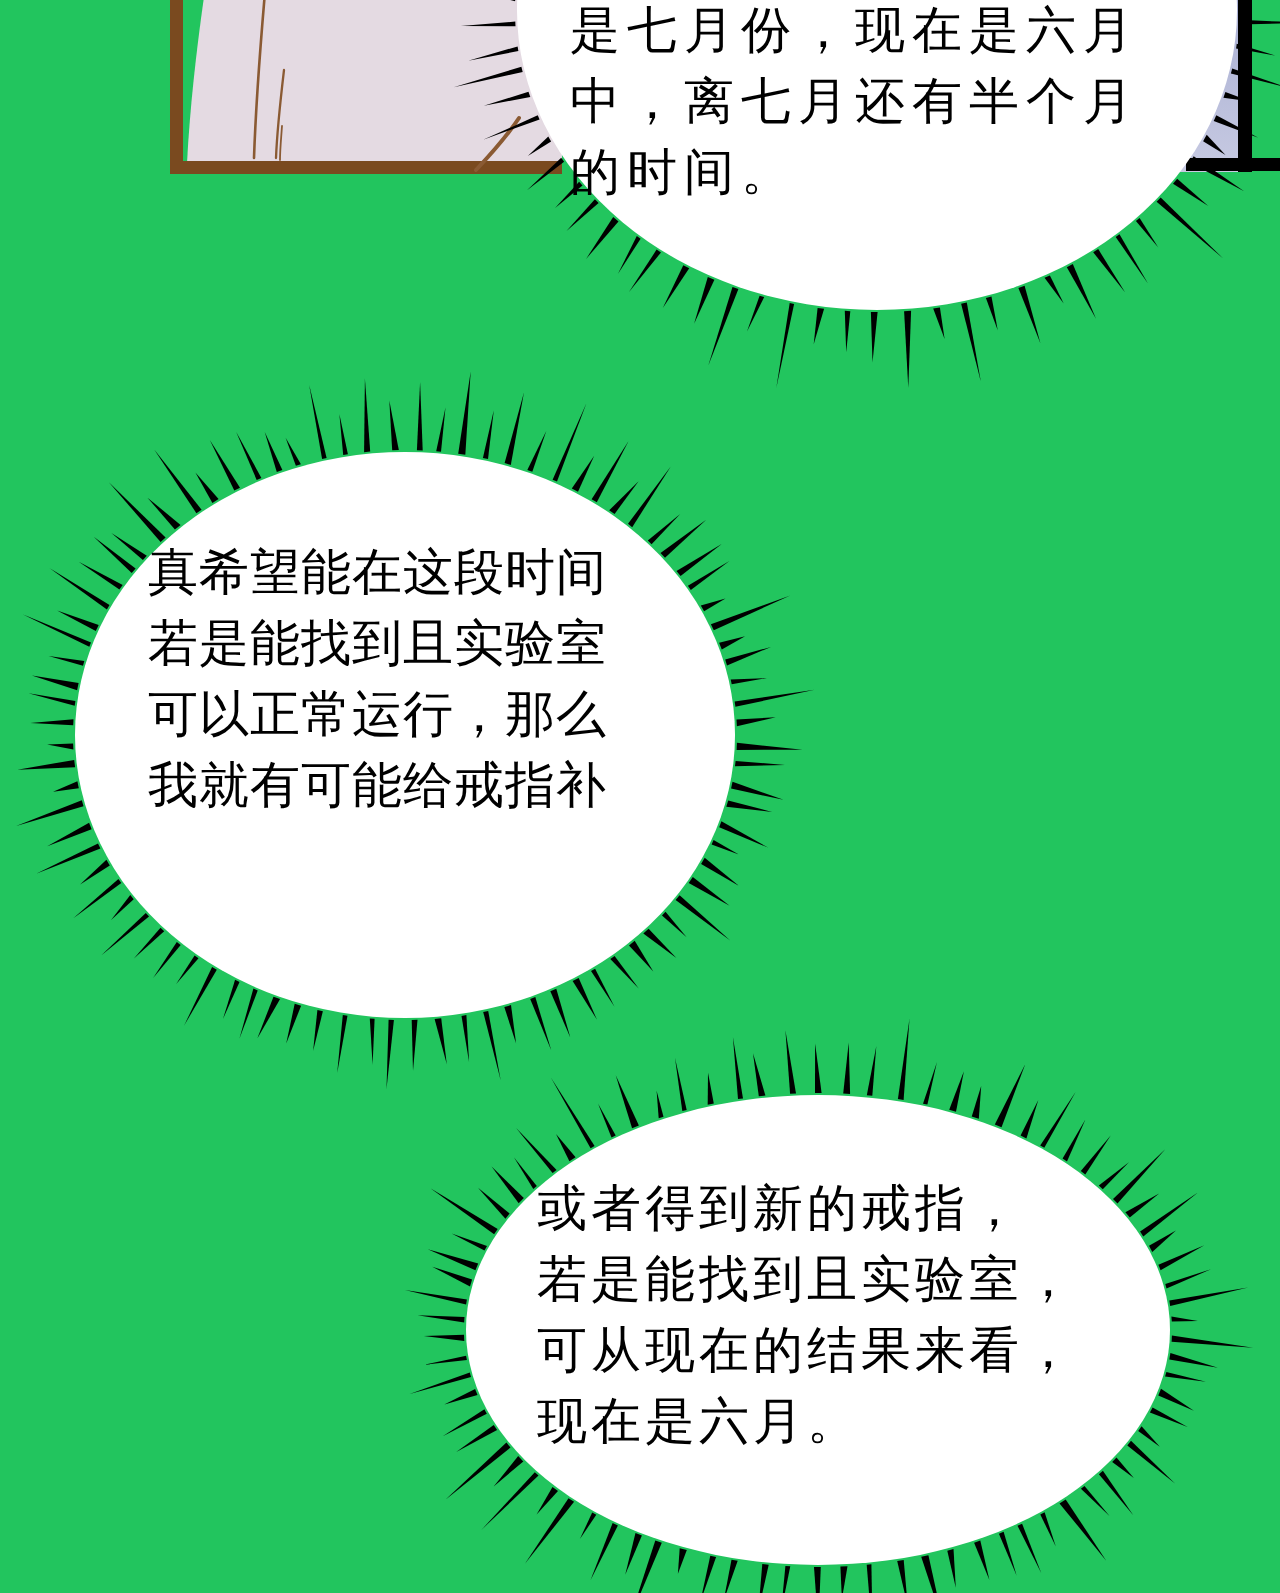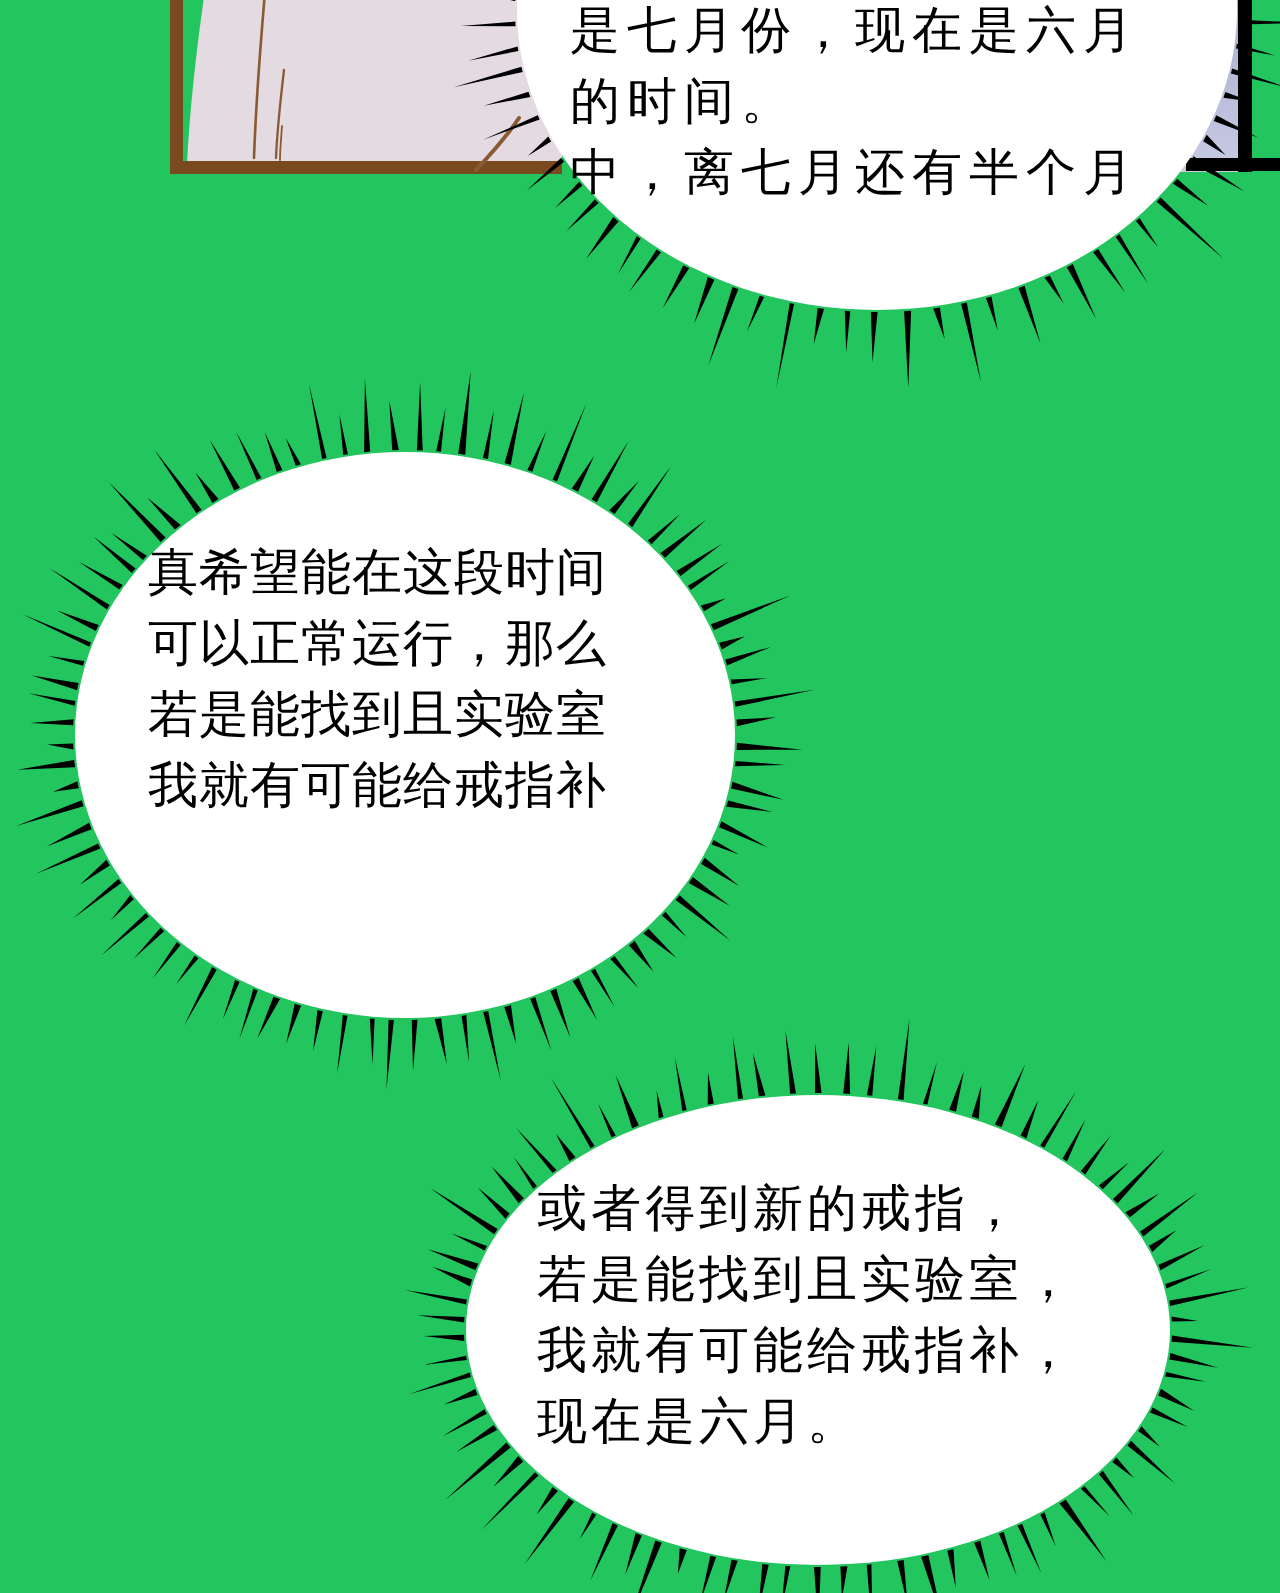--- a/index.html
+++ b/index.html
@@ -304,31 +304,31 @@
         <polygon points="1152.3,1251.9 1149.0,1245.8 1175.9,1230.6" fill="#000000"></polygon>
         <polygon points="1160.6,1270.3 1158.4,1264.8 1204.3,1245.3" fill="#000000"></polygon>
         <polygon points="1166.5,1288.4 1165.3,1283.9 1211.0,1269.2" fill="#000000"></polygon>
         <polygon points="1170.2,1306.0 1169.3,1300.6 1248.1,1287.6" fill="#000000"></polygon>
         <polygon points="1171.8,1321.4 1171.4,1316.5 1197.8,1321.1" fill="#000000"></polygon>
       </g>
   </svg>
 
   <div class="bubble-text" id="bt-top">
     <div class="line">是七月份，现在是六月</div>
+    <div class="line">中，离七月还有半个月</div>
     <div class="line">的时间。</div>
-    <div class="line">中，离七月还有半个月</div>
   </div>
 
   <div class="bubble-text" id="bt-mid">
     <div class="line">真希望能在这段时间</div>
+    <div class="line">若是能找到且实验室</div>
     <div class="line">可以正常运行，那么</div>
-    <div class="line">若是能找到且实验室</div>
     <div class="line">我就有可能给戒指补</div>
   </div>
 
   <div class="bubble-text" id="bt-bot">
     <div class="line">或者得到新的戒指，</div>
     <div class="line">若是能找到且实验室，</div>
-    <div class="line">我就有可能给戒指补，</div>
+    <div class="line">可从现在的结果来看，</div>
     <div class="line">现在是六月。</div>
   </div>
 
 </div>
 
 </body></html>

